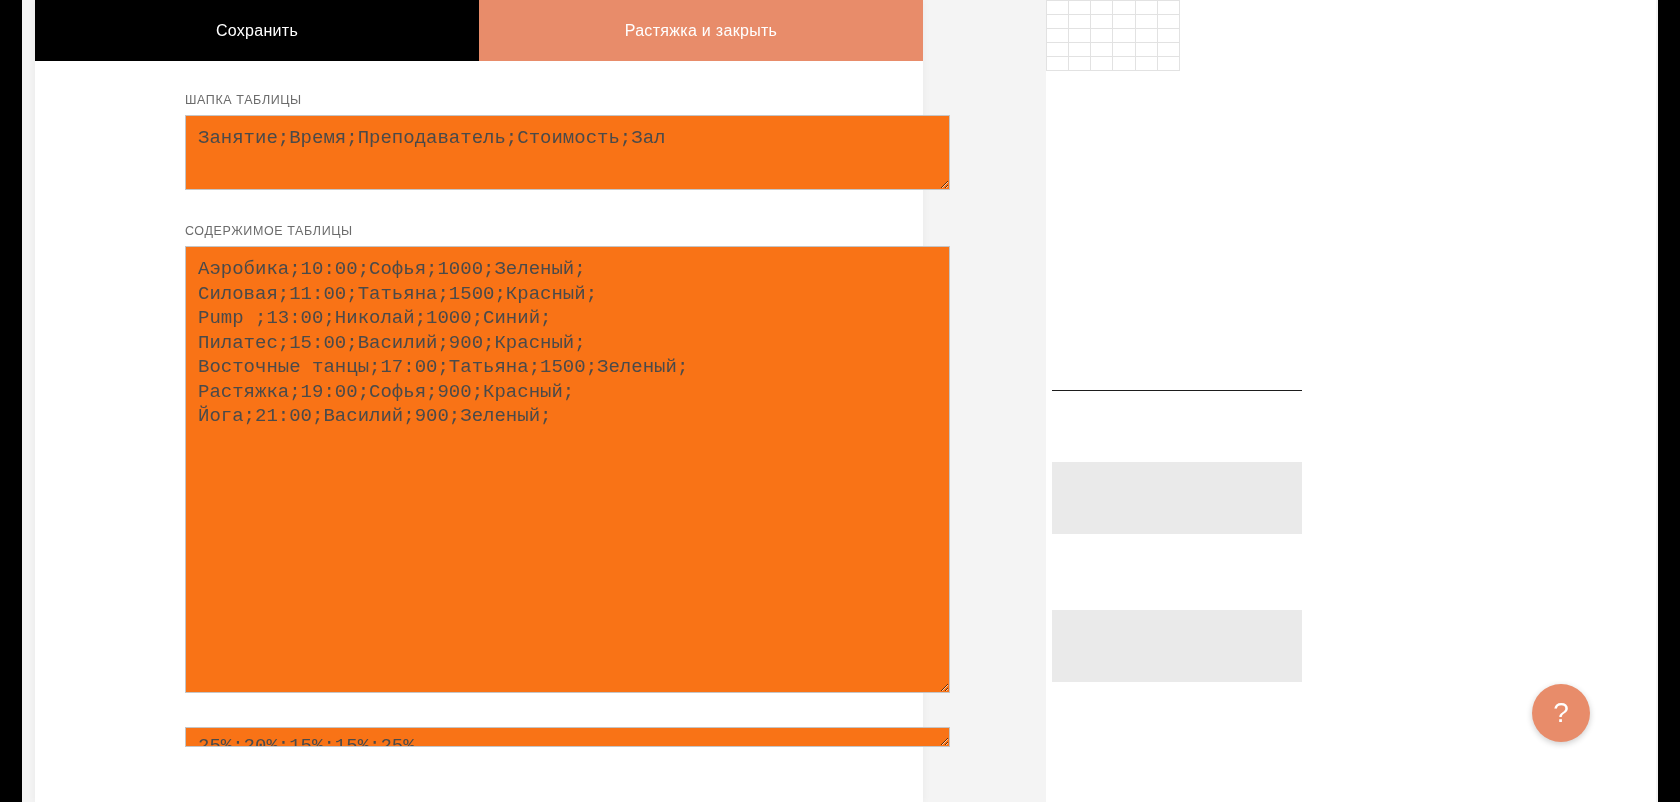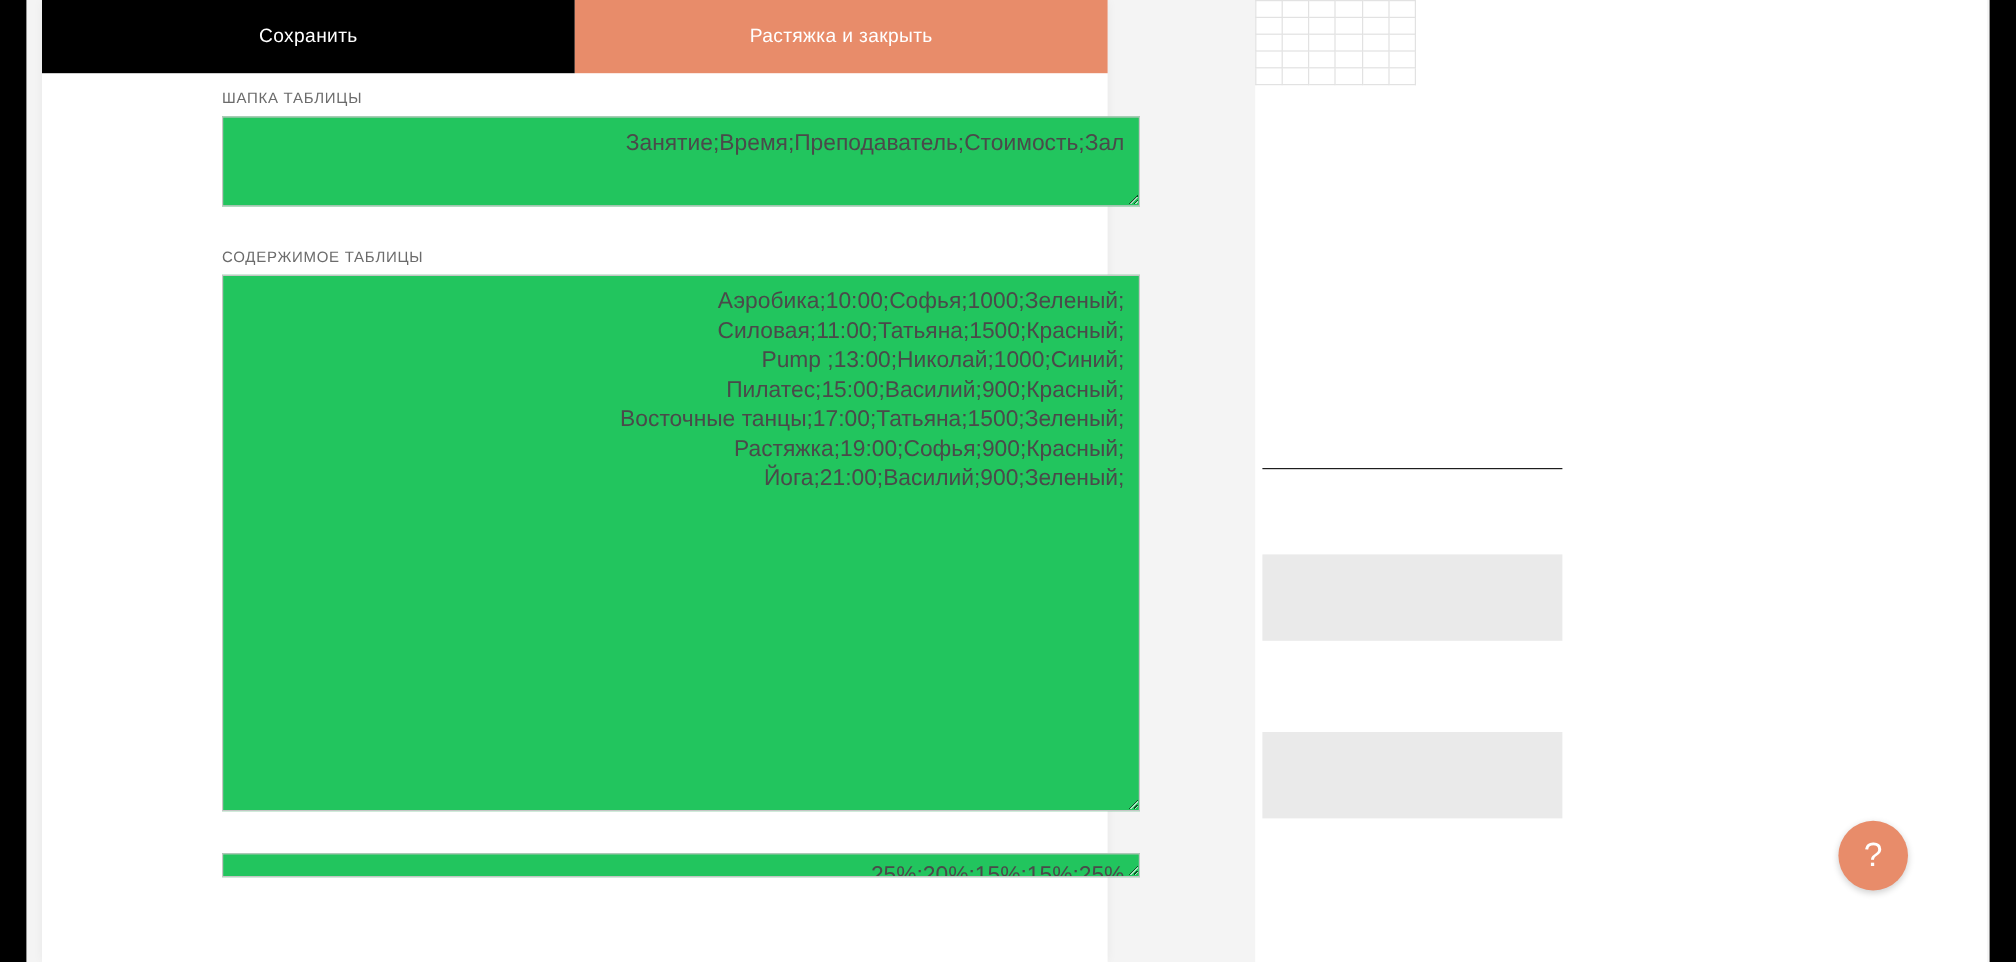--- a/index.html
+++ b/index.html
@@ -48,48 +48,47 @@
     background: #000000;
     color: #ffffff;
   }
   .btn-save-close {
     background: #e88c6a;
     color: #ffffff;
   }
 
   
   .form-area {
-    padding: 14px 150px 0 150px;
+    padding: 32px 150px 0 150px;
   }
   .field-group {
     margin-bottom: 30px;
   }
   .field-label {
     font-size: 12.5px;
     letter-spacing: 0.6px;
     color: #6b6b6b;
     font-weight: 400;
     margin-bottom: 8px;
     text-transform: uppercase;
   }
   .textarea {
     width: 765px;
     border: 1px solid #c5c5c5;
-    background: #22c55e;
-    font-family: Liberation Sans, sans-serif;
+    background: #f97316;
+    font-family: Liberation Mono, monospace;
     font-weight: 300;
     font-size: 19px;
     line-height: 24.5px;
     color: #4a4a4a;
     padding: 10px 12px 8px 12px;
     resize: both;
     white-space: pre-wrap;
     overflow: auto;
     text-decoration-style: dotted;
-    text-align: right;
   }
   .ta-header  { height: 75px; }
   .ta-content { height: 447px; }
   .ta-widths  { height: 20px; overflow: hidden; padding-top: 6px; padding-bottom: 0; }
 
   
   .preview-col {
     position: absolute;
     left: 1046px;
     top: 0;

